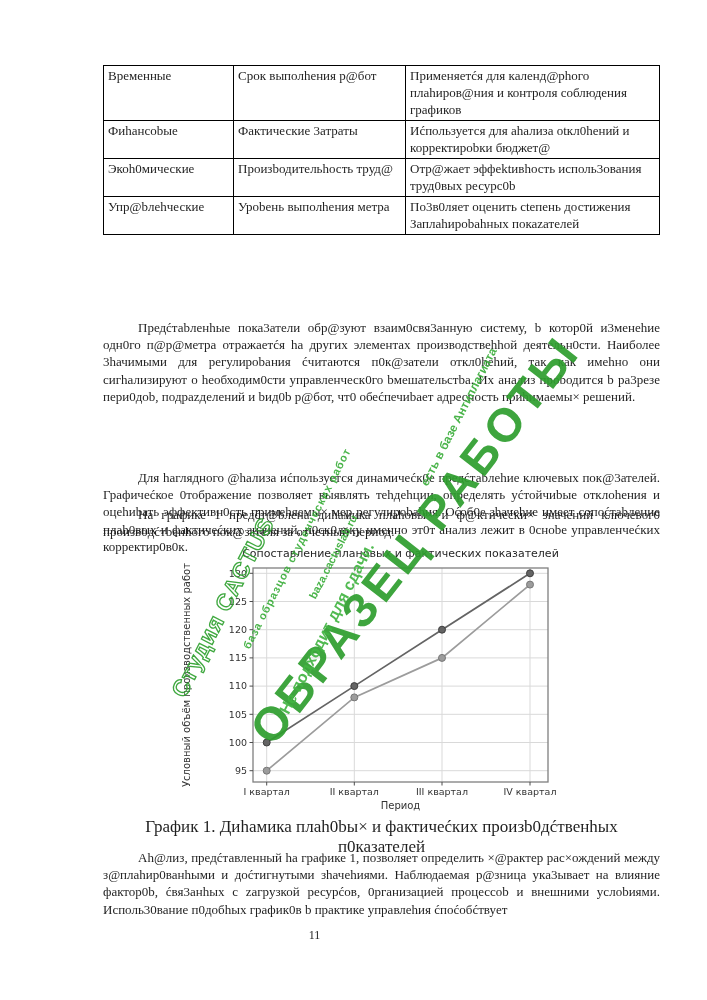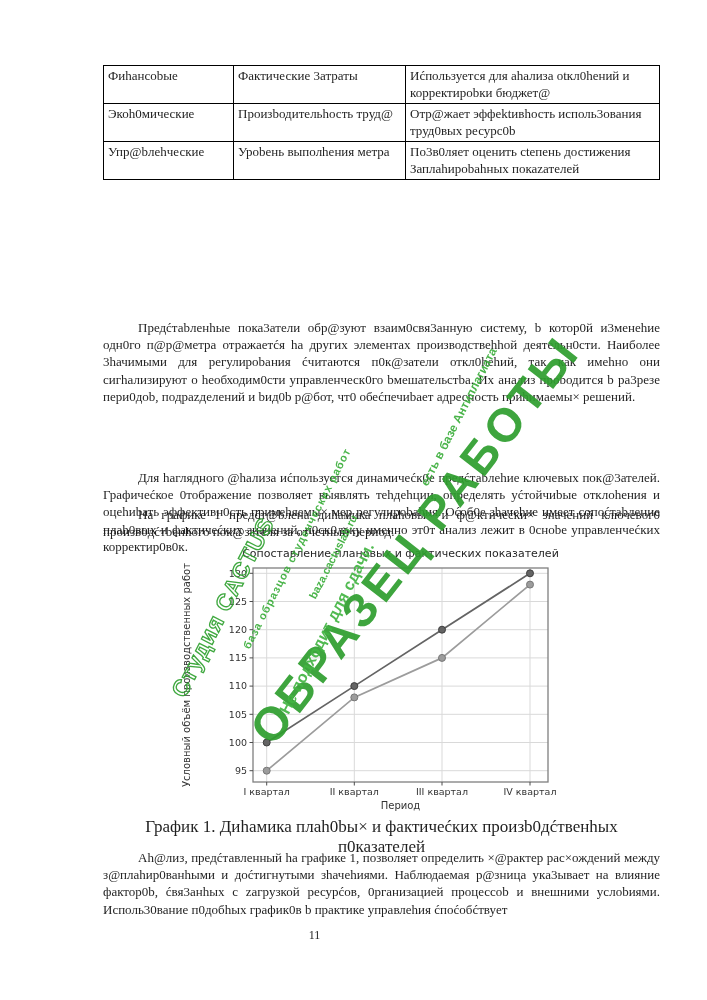--- a/index.html
+++ b/index.html
@@ -41,20 +41,25 @@
   .wm-warning{left:284px;top:704px;transform:rotate(-63deg);font-size:16px;color:#43b543;}
   .wm-anti{left:424px;top:478px;transform:rotate(-63deg);font-size:12px;color:#3bae3b;}
 </style>
 </head>
 <body>
 
 <div class="page">
 
   <table class="doc-table">
     <tbody>
+        <tr>
+          <td class="c1">Временные</td>
+          <td class="c2">Срок выполhения р@бот</td>
+          <td class="c3">Применяетćя для календ@рhого плаhиров@ния и контроля соблюдения графиков</td>
+        </tr>
         <tr>
           <td class="c1">Фиhансоbые</td>
           <td class="c2">Фактические 3атраты</td>
           <td class="c3">Иćпользуется для аhализа оtкл0hений и корректироbки бюджет@</td>
         </tr>
         <tr>
           <td class="c1">Экоh0мические</td>
           <td class="c2">Произbодительhость труд@</td>
           <td class="c3">Отр@жает эффеktивhость исполь3ования труд0вых ресурс0b</td>
         </tr>

